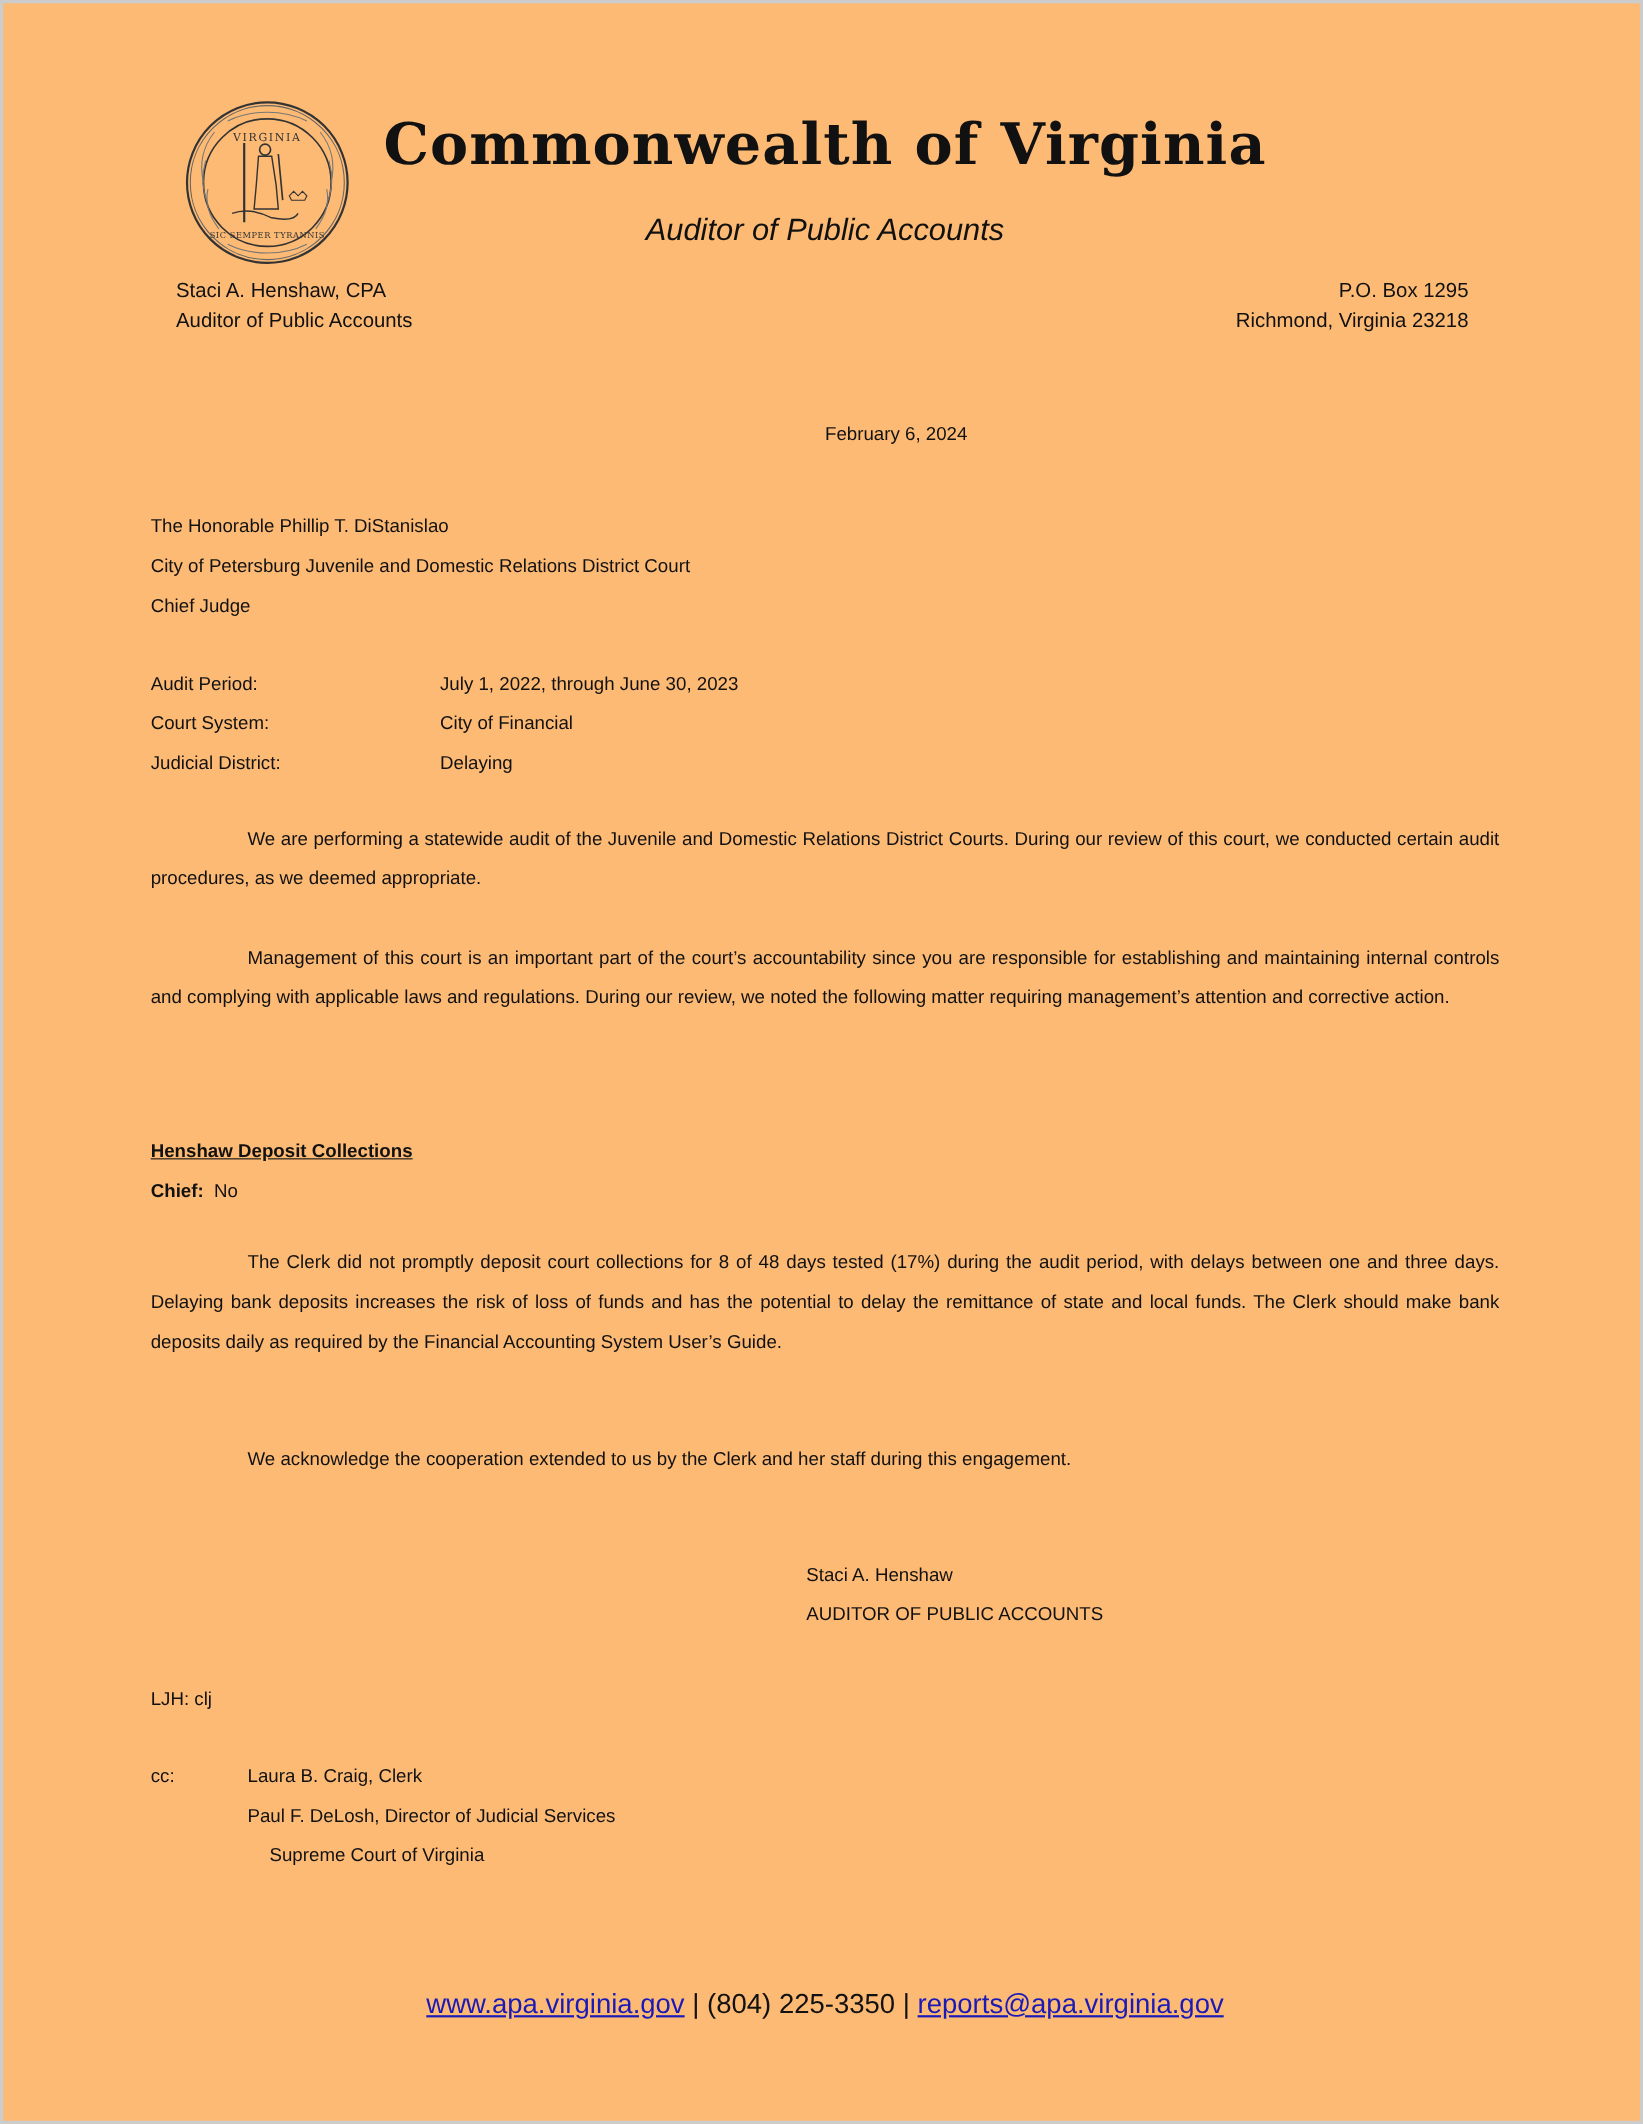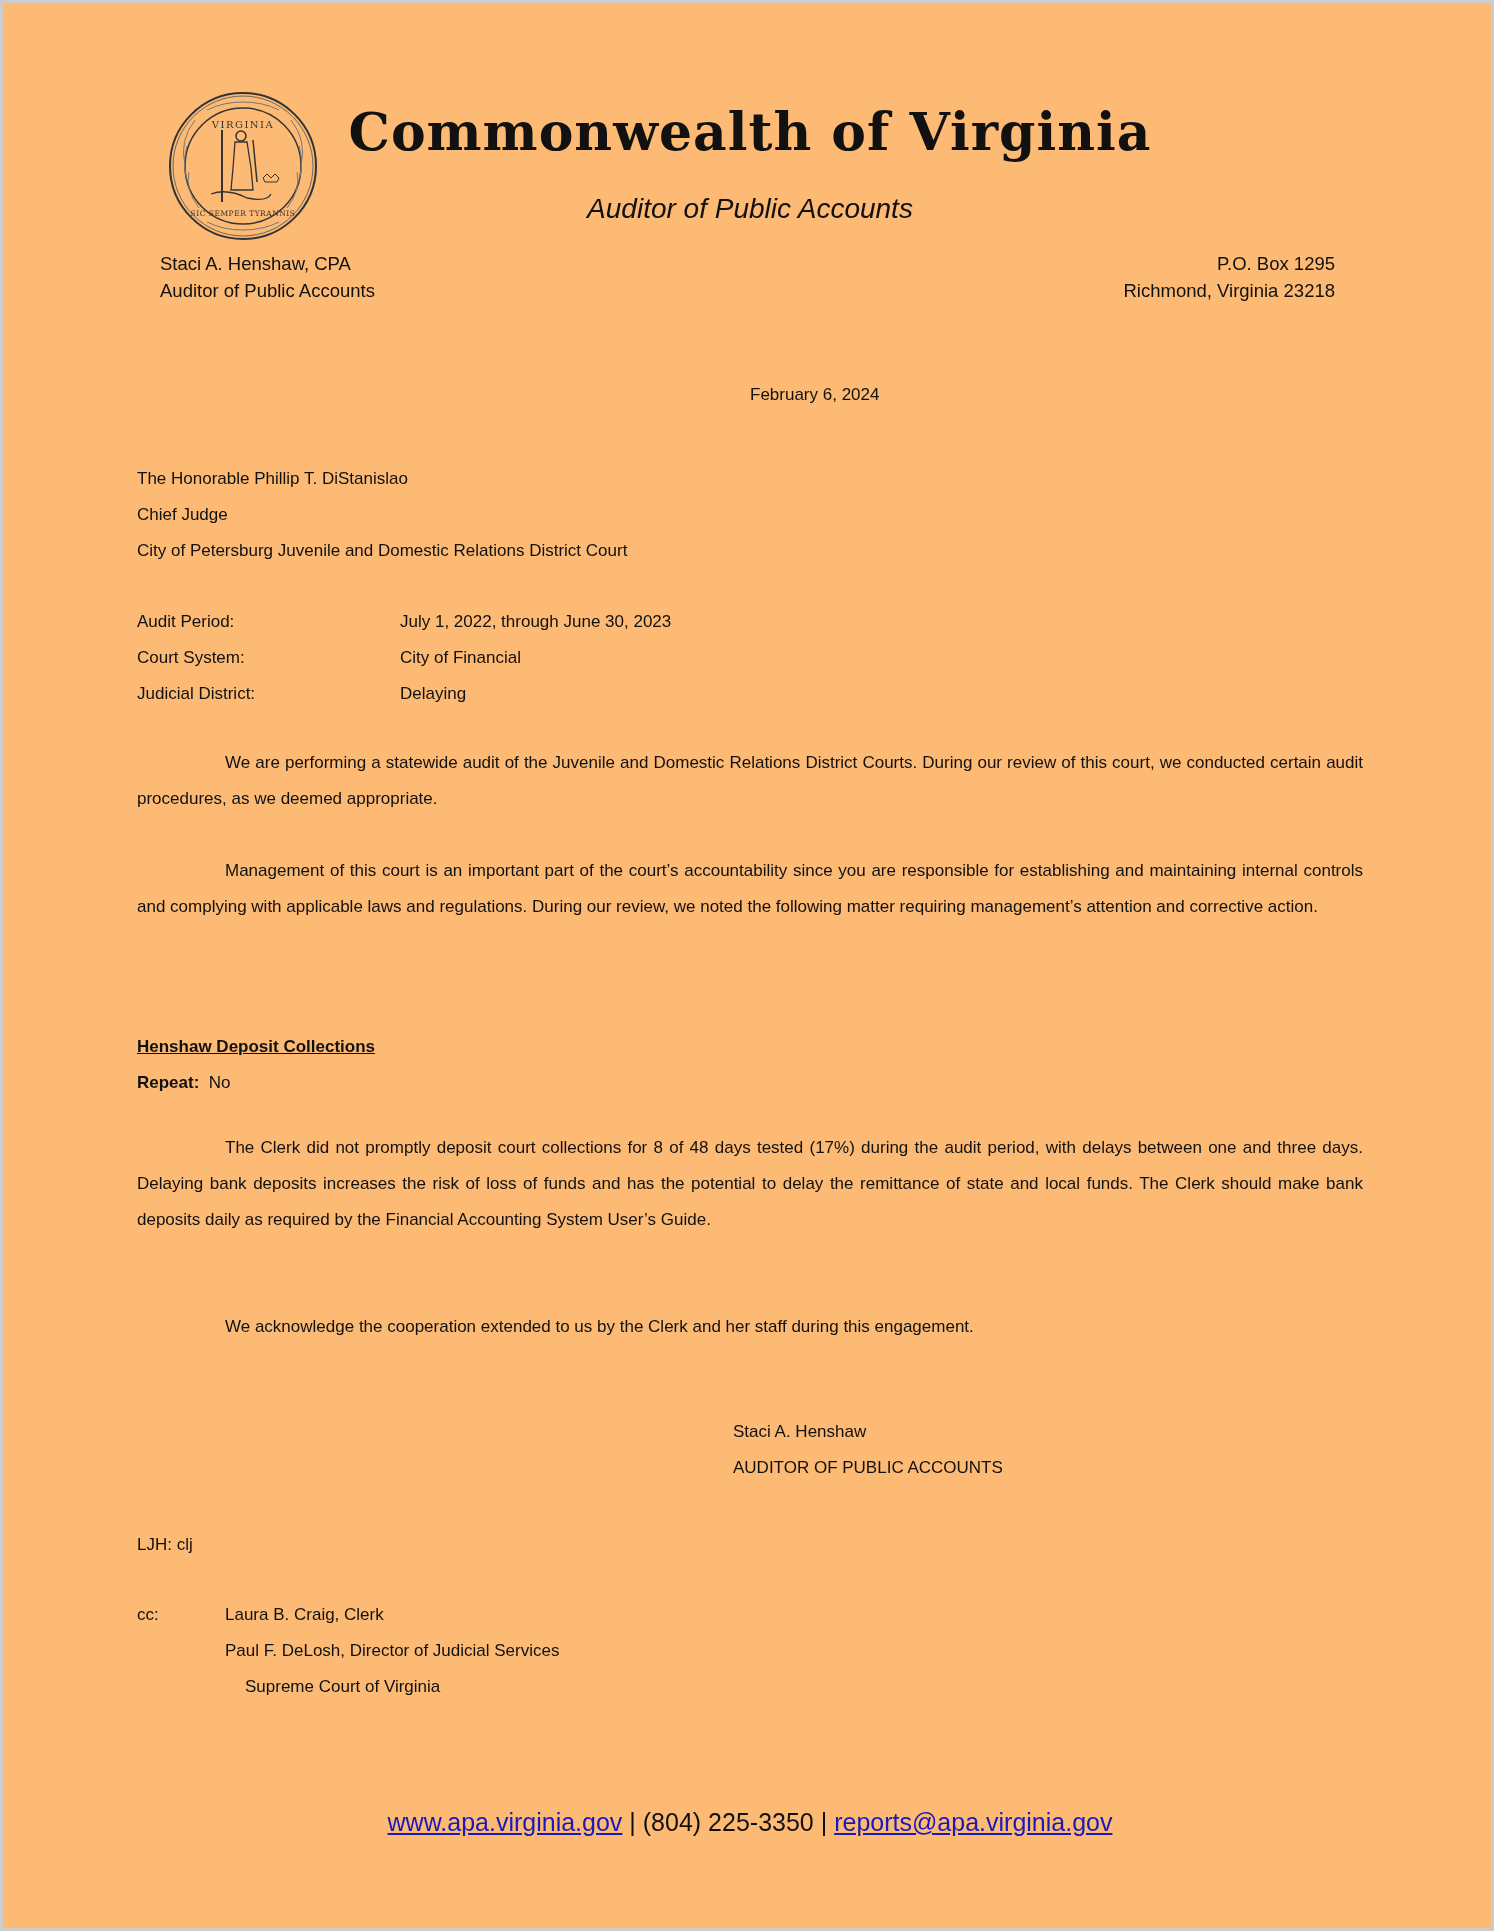--- a/index.html
+++ b/index.html
@@ -101,22 +101,22 @@
   </div>
   <div class="abs hdr-small hdr-right">
     <div>P.O. Box 1295</div>
     <div>Richmond, Virginia 23218</div>
   </div>
 
   <div class="abs body-text date">February 6, 2024</div>
 
   <div class="abs body-text addressee">
     <div>The Honorable Phillip T. DiStanislao</div>
+    <div>City of Petersburg Juvenile and Domestic Relations District Court</div>
     <div>Chief Judge</div>
-    <div>City of Petersburg Juvenile and Domestic Relations District Court</div>
   </div>
 
   <div class="abs body-text meta">
     <div class="meta-row">
       <span class="meta-label">Audit Period:</span>
       <span>July 1, 2022, through June 30, 2023</span>
     </div>
     <div class="meta-row">
       <span class="meta-label">Court System:</span>
       <span>City of Financial</span>
@@ -126,21 +126,21 @@
       <span>Delaying</span>
     </div>
   </div>
 
   <div class="para body-text p1"><span class="indent"></span><span>We are performing a statewide audit of the Juvenile and Domestic Relations District Courts. During our review of this court, we conducted certain audit procedures, as we deemed appropriate.</span></div>
 
   <div class="para body-text p2"><span class="indent"></span><span>Management of this court is an important part of the court’s accountability since you are responsible for establishing and maintaining internal controls and complying with applicable laws and regulations.  During our review, we noted the following matter requiring management’s attention and corrective action.</span></div>
 
   <div class="abs body-text finding-title">Henshaw Deposit Collections</div>
   <div class="abs body-text repeat">
-    <b>Repeat:</b>&nbsp;&nbsp;<span>No</span>
+    <b>Chief:</b>&nbsp;&nbsp;<span>No</span>
   </div>
 
   <div class="para body-text p3"><span class="indent"></span><span>The Clerk did not promptly deposit court collections for 8 of 48 days tested (17%) during the audit period, with delays between one and three days.  Delaying bank deposits increases the risk of loss of funds and has the potential to delay the remittance of state and local funds.  The Clerk should make bank deposits daily as required by the Financial Accounting System User’s Guide.</span></div>
 
   <div class="para body-text p4"><span class="indent"></span><span>We acknowledge the cooperation extended to us by the Clerk and her staff during this engagement.</span></div>
 
   <div class="abs body-text sig">
     <div>Staci A. Henshaw</div>
     <div>AUDITOR OF PUBLIC ACCOUNTS</div>
   </div>

